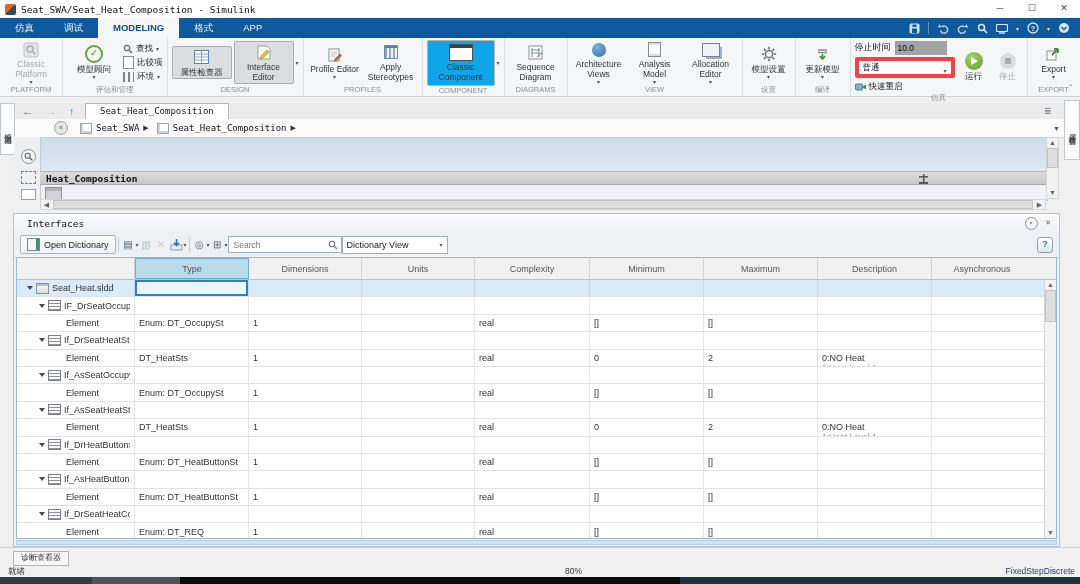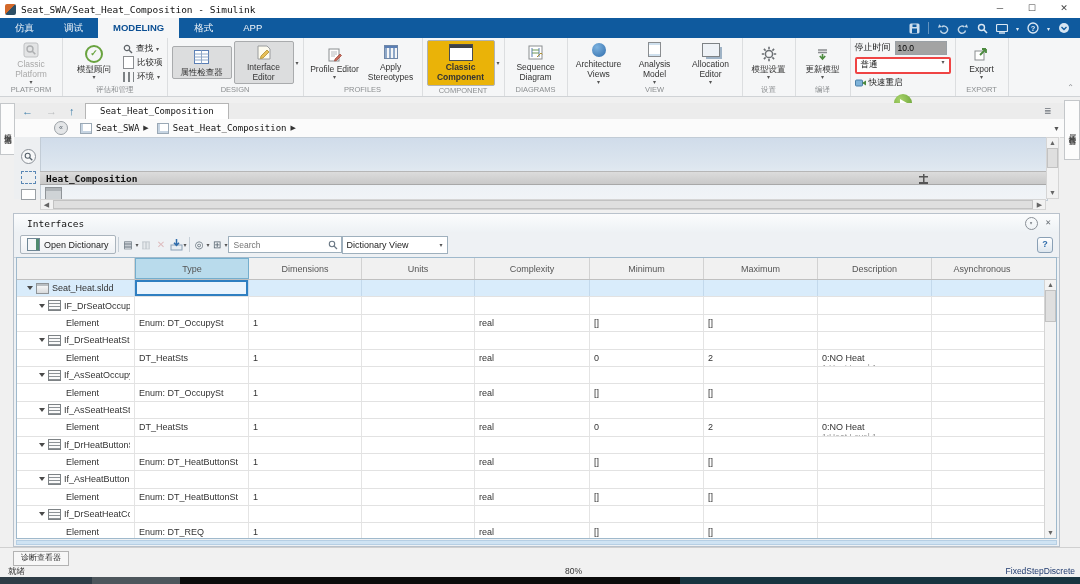--- a/index.html
+++ b/index.html
@@ -28,39 +28,39 @@
   .gbody{flex:1;display:flex;align-items:center;gap:2px;padding:2px 2px 0;}
   .glabel{height:11px;line-height:10px;text-align:center;font-size:7.5px;color:#8b8e90;white-space:nowrap;padding:0 2px;}
   .bigbtn{display:flex;flex-direction:column;align-items:center;width:54px;font-size:8.5px;color:#333;text-align:center;line-height:1.12;}
   .bigbtn.narrow{width:30px;}
   .bicon{height:19px;display:flex;align-items:center;justify-content:center;margin-bottom:1px;}
   .caret{font-size:6px;color:#555;line-height:1;}
   .disabled{color:#a9a9a9;}
   .smallcol{display:flex;flex-direction:column;justify-content:center;gap:1px;}
   .smallbtn{display:flex;align-items:center;gap:3px;font-size:8.5px;height:13px;white-space:nowrap;}
   .toggled{background:#dcddde;border:1px solid #a9abad;border-radius:2px;padding:1px 2px;}
-  .boxed{border:1px solid #b0b3b5;background:#eab308;border-radius:2px;padding:2px 6px;height:40px;justify-content:center;font-weight:bold;}
+  .boxed{border:1px solid #b0b3b5;background:#0ea5e9;border-radius:2px;padding:2px 6px;height:40px;justify-content:center;}
   .check-circle{width:14px;height:14px;border:2px solid #69a33f;border-radius:50%;color:#69a33f;font-size:9px;line-height:13px;text-align:center;font-weight:bold;}
   .mini-page{width:9px;height:11px;border:1px solid #8a8d90;background:#fff;}
   .sliders{width:11px;height:10px;background:repeating-linear-gradient(90deg,#7d8285 0 2px,transparent 2px 5px);}
   .grid-ic{width:12px;height:12px;background:
       linear-gradient(#5b7fb5 2px,transparent 2px),
       repeating-linear-gradient(90deg,#8fa8c8 0 2px,transparent 2px 4px);
       border:1px solid #6f87a8;}
   .win-ic{width:22px;height:15px;border:1px solid #4a4d50;background:#fff;box-shadow:inset 0 3px 0 #3e4144;}
   .globe{width:14px;height:14px;border-radius:50%;background:radial-gradient(circle at 35% 30%,#7db3e0,#2f6cab);}
   .list-page{width:11px;height:13px;border:1px solid #8a8d90;background:#fff;box-shadow:inset 0 -2px 0 #cfe0ee,inset 0 2px 0 #cfe0ee;}
   .two-win{width:16px;height:12px;border:1px solid #7d8285;background:#eef2f6;box-shadow:3px 3px 0 -1px #9fb3c6;}
   .play-circle{width:18px;height:18px;border-radius:50%;background:radial-gradient(circle at 35% 30%,#a8d36a,#5f9a2e);display:flex;align-items:center;justify-content:center;}
   .play-tri{width:0;height:0;border-left:7px solid #fff;border-top:4.5px solid transparent;border-bottom:4.5px solid transparent;margin-left:2px;}
   .stop-circle{width:16px;height:16px;border-radius:50%;background:#dadcde;display:flex;align-items:center;justify-content:center;}
   .stop-sq{width:6px;height:6px;background:#a9abad;}
   .stoptime-row{display:flex;align-items:center;gap:4px;height:15px;}
   .stoptime-input{width:46px;height:12px;border:1px solid #9aa0a5;background:#a3a3a3;font-size:8.5px;padding:0 2px;font-family:"Liberation Sans",sans-serif;}
-  .selectbox{display:flex;align-items:flex-start;justify-content:space-between;border:2px solid #ef4444;background:#fff;border-radius:2px;height:13px;padding:0 4px;font-size:8.5px;}
+  .selectbox{display:flex;align-items:flex-end;justify-content:space-between;border:4px solid #ef4444;background:#fff;border-radius:2px;height:13px;padding:0 4px;font-size:8.5px;}
   .ribbon-collapse{position:absolute;right:6px;bottom:4px;color:#8b8e90;font-size:8px;}
 
   
   .docbar{position:absolute;top:103px;left:14px;right:14px;height:16px;background:#ececec;border-bottom:1px solid #cfcfcf;}
   .nav-arrow{position:absolute;top:1px;font-size:11px;line-height:14px;}
   .doc-tab{position:absolute;left:71px;top:0;height:15px;background:#fff;border:1px solid #b5b5b5;border-bottom:none;padding:0 14px;line-height:15px;font-family:"DejaVu Sans Mono",monospace;font-size:9px;color:#111;}
   .breadbar{position:absolute;top:119px;left:14px;right:14px;height:18px;background:#fbfbfb;border-bottom:1px solid #d8d8d8;display:flex;align-items:center;padding-left:32px;}
   .hide-circle{width:12px;height:12px;border-radius:50%;background:#e4e6e8;border:1px solid #9aa0a5;color:#55606a;font-size:7px;line-height:11px;text-align:center;margin:0 8px 0 8px;}
   .bc-block{width:10px;height:9px;border:1px solid #9aa8b5;background:#fff;box-shadow:inset 2px -2px 0 #c6d4e2;margin:0 4px;}
   .bc-text{font-family:"DejaVu Sans Mono",monospace;font-size:9px;color:#111;}
@@ -401,21 +401,21 @@
             </svg>
           </span>
         <span>更新模型</span>
         <span class="caret">▾</span>
       </div>
     </div>
     <div class="glabel">编译</div>
   </div>
 
   <div class="rgroup">
-    <div class="gbody" style="gap:4px;flex-direction:column;">
+    <div class="gbody" style="gap:4px;">
       <div class="smallcol" style="gap:2px;">
         <div class="stoptime-row">
           <span>停止时间</span>
           <input class="stoptime-input" value="10.0" style="">
         </div>
         <div class="selectbox" style="width:84px">
           <span>普通</span>
           <span class="caret">▾</span>
         </div>
         <div class="smallbtn">

